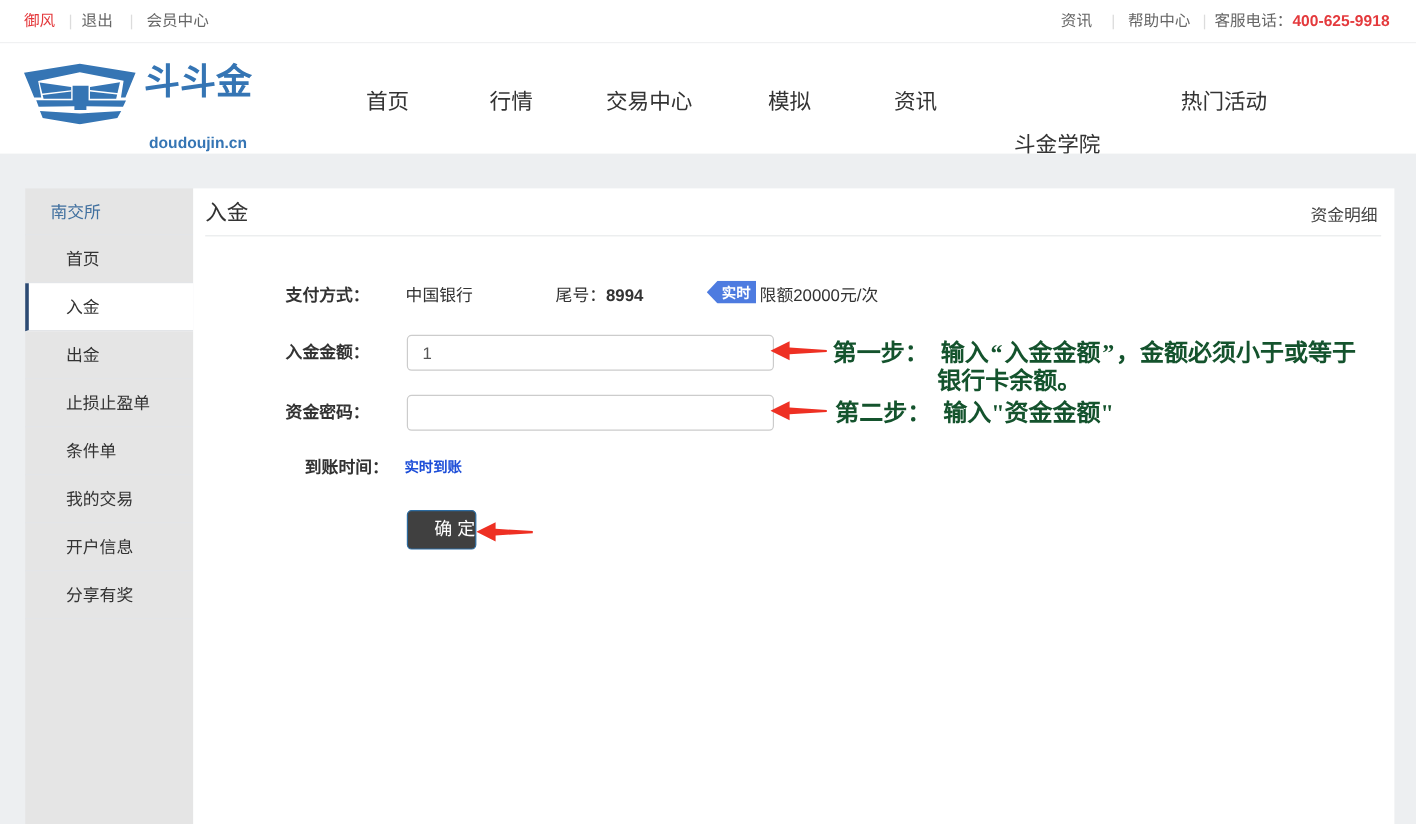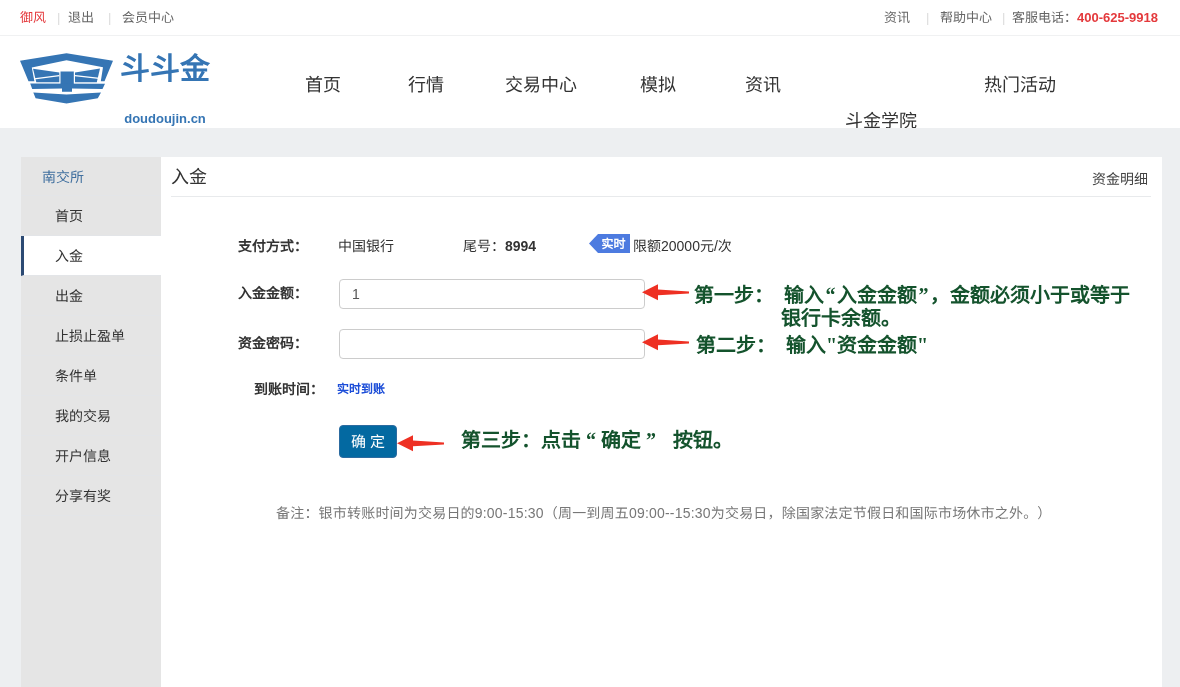--- a/index.html
+++ b/index.html
@@ -29,21 +29,21 @@
 #content { position:absolute; left:161px; top:157px; width:1001px; height:530px; background:#fff; }
 #content .abs { position:absolute; }
 .lbl { font-weight:bold; font-size:14px; line-height:15px; color:#333; }
 .val { font-size:14px; line-height:15px; color:#333; }
 .input { position:absolute; width:306px; height:30px; border:1px solid #ccc; border-radius:4px; background:#fff; font-size:14px; line-height:28px; padding-left:12px; color:#555; }
 .rnote { position:absolute; font-family:"Liberation Serif", serif; font-size:20px; line-height:23px; color:#14532d; white-space:nowrap;font-weight:bold; }
 .q { display:inline-block; width:13px; text-align:center; }
 .q2 { display:inline-block; width:20px; text-align:center; }
 .sp { display:inline-block; width:10px; }
 .sp2 { display:inline-block; width:12px; }
-#btn { position:absolute; left:178px; top:268px; width:58px; height:33px; background:#0369a1; border:1px solid #2c6ba0; border-radius:4px; color:#fff; font-size:15px; line-height:31px; text-align:center; }
+#btn { position:absolute; left:178px; top:268px; width:58px; height:33px; background:#404040; border:1px solid #2c6ba0; border-radius:4px; color:#fff; font-size:15px; line-height:31px; text-align:right; }
 </style>
 </head>
 <body>
 
 <div id="topbar">
   <span class="red" style="left:20px;">御风</span>
   <span class="sep" style="left:57px;">|</span>
   <span style="left:68px;">退出</span>
   <span class="sep" style="left:108px;">|</span>
   <span style="left:122px;">会员中心</span>
@@ -123,16 +123,14 @@
   </svg>
   <div class="rnote" style="left:535px; top:177px;">第二步：<i class="sp"></i>输入"资金金额"</div>
 
   <div class="abs lbl" style="left:93px; top:225px;">到账时间：</div>
   <div class="abs" style="left:176px; top:226px; font-size:12px; line-height:13px; font-weight:bold; color:#1d4ed8;">实时到账</div>
 
   <div id="btn">确 定</div>
   <svg class="abs" style="left:236px; top:278px;" width="48" height="17" viewBox="0 0 48 17">
     <polygon points="0,8.2 16,0.3 16,5.6 47,7.6 47,9.4 16,11.2 16,16.3" fill="#ee3023"></polygon>
   </svg>
-  <div class="rnote" style="left:300px; top:272px;">第三步：点击<span class="q2">“</span>确定<span class="q2">”</span><i class="sp2"></i>按钮。</div>
 
-  <div class="abs" style="left:115px; top:345px; font-size:14px; color:#777; letter-spacing:0.2px;">备注：银市转账时间为交易日的9:00-15:30（周一到周五09:00--15:30为交易日，除国家法定节假日和国际市场休市之外。）</div>
 </div>
 
 </body></html>

